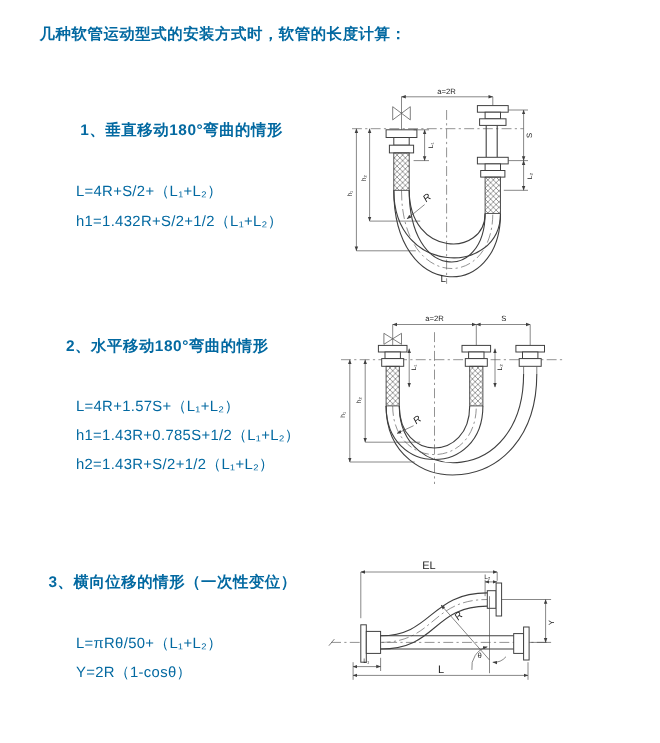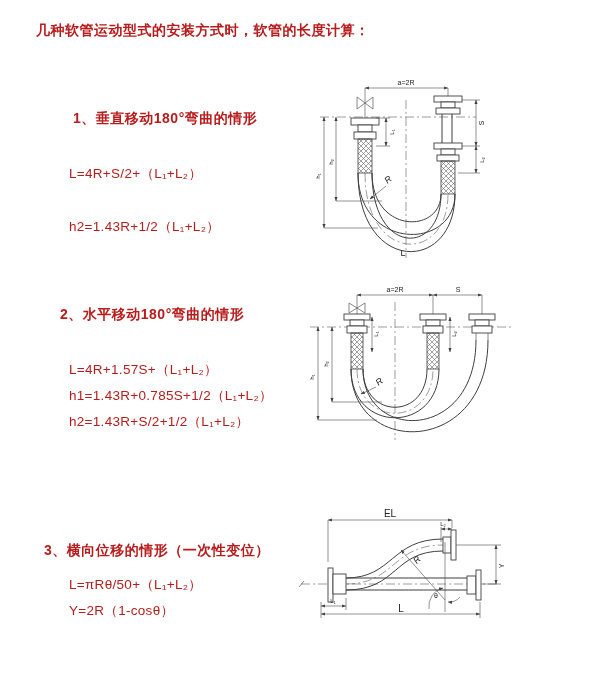--- a/index.html
+++ b/index.html
@@ -1,17 +1,17 @@
 <!DOCTYPE html>
 <html><head>
 <meta charset="utf-8">
 <style>
   html,body{margin:0;padding:0;background:#ffffff;}
   .page{position:relative;width:600px;height:675px;background:#ffffff;overflow:hidden;
-        font-family:"Liberation Sans","DejaVu Sans",sans-serif;color:#b91c1c;}
+        font-family:"Liberation Sans","DejaVu Sans",sans-serif;color:#0369a1;}
   .abs{position:absolute;white-space:nowrap;}
   .title{font-size:14px;font-weight:700;letter-spacing:0.5px;}
   .sec-h{font-size:14px;font-weight:700;letter-spacing:0.5px;}
   .formula{font-size:13.5px;font-weight:400;letter-spacing:0.3px;margin-top:28px;}
   svg{position:absolute;overflow:visible;}
   .pl{fill:none;stroke:#3f3f3f;stroke-width:1;}
   .pt{fill:none;stroke:#585858;stroke-width:0.7;}
   .dl{fill:none;stroke:#4a4a4a;stroke-width:0.6;}
   .cl{fill:none;stroke:#5a5a5a;stroke-width:0.6;stroke-dasharray:9 3 2 3;}
   .fit{fill:#ffffff;stroke:#3f3f3f;stroke-width:0.9;}
@@ -22,28 +22,28 @@
 </style>
 </head>
 <body>
 
 <div class="page">
 
   <div class="abs title" style="left:36px;top:22px;">几种软管运动型式的安装方式时，软管的长度计算：</div>
 
   <div class="abs sec-h" style="left:44px;top:110px;margin-left:29px;">1、垂直移动180°弯曲的情形</div>
   <div class="abs formula" style="left:69px;top:137px;">L=4R+S/2+（L₁+L₂）</div>
-  <div class="abs formula" style="left:69px;top:190px;">h2=1.43R+1/2（L₁+L₂）</div>
+  <div class="abs formula" style="left:69px;top:164px;">h1=1.432R+S/2+1/2（L₁+L₂）</div>
 
   <div class="abs sec-h" style="left:60px;top:306px;">2、水平移动180°弯曲的情形</div>
   <div class="abs formula" style="left:69px;top:333px;">L=4R+1.57S+（L₁+L₂）</div>
   <div class="abs formula" style="left:69px;top:359px;">h1=1.43R+0.785S+1/2（L₁+L₂）</div>
   <div class="abs formula" style="left:69px;top:385px;">h2=1.43R+S/2+1/2（L₁+L₂）</div>
 
-  <div class="abs sec-h" style="left:44px;top:521px;margin-top:21px;">3、横向位移的情形（一次性变位）</div>
+  <div class="abs sec-h" style="left:44px;top:521px;">3、横向位移的情形（一次性变位）</div>
   <div class="abs formula" style="left:69px;top:548px;">L=πRθ/50+（L₁+L₂）</div>
   <div class="abs formula" style="left:69px;top:574px;">Y=2R（1-cosθ）</div>
 
   <svg style="left:306px;top:76px;" width="292" height="186" viewBox="0 0 292 186">
     <defs>
       <pattern id="b1" width="5" height="5" patternUnits="userSpaceOnUse">
         <path d="M0,5 L5,0 M0,0 L5,5" stroke="#666" stroke-width="0.6"></path>
       </pattern>
       <marker id="a1" viewBox="0 0 8 8" refX="7.5" refY="4" markerWidth="7" markerHeight="7" orient="auto-start-reverse">
         <path d="M0,1 L8,4 L0,7 Z" fill="#3f3f3f"></path>

